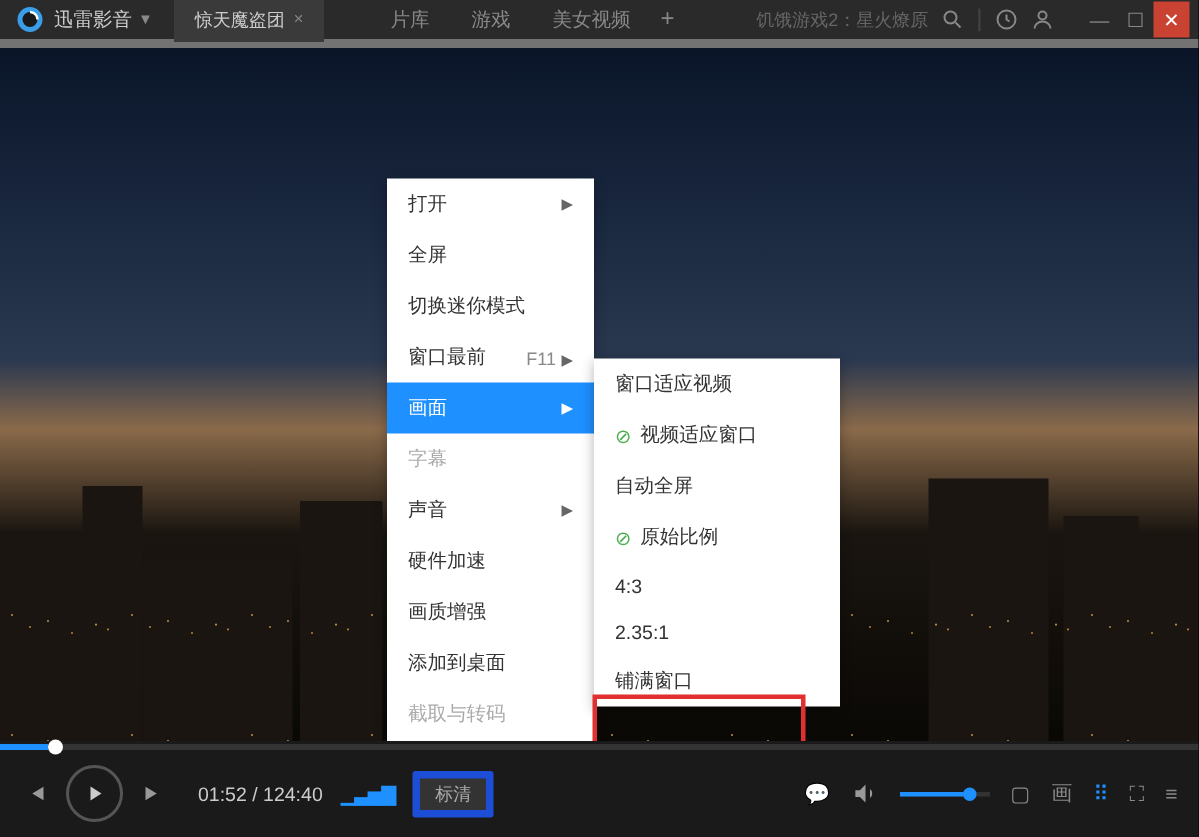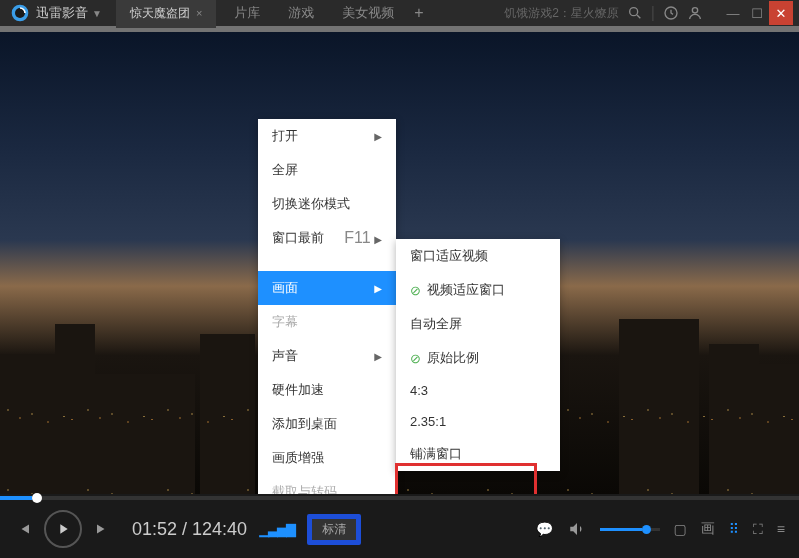--- a/index.html
+++ b/index.html
@@ -4,21 +4,21 @@
   <style>
     * { margin: 0; padding: 0; box-sizing: border-box; font-family: "Microsoft YaHei", sans-serif; }
     body { width: 799px; height: 558px; background: #1a1a1a; overflow: hidden; position: relative; }
     
     .titlebar { height: 32px; background: #2a2a2a; display: flex; align-items: center; border-bottom: 6px solid #737373; }
     .logo { display: flex; align-items: center; padding: 0 10px; color: #ccc; font-size: 13px; }
     .logo-icon { width: 20px; height: 20px; margin-right: 6px; }
     .logo-dropdown { margin-left: 4px; color: #888; font-size: 10px; }
     .tab { background: #3a3a3a; padding: 6px 14px; margin-left: 4px; color: #ccc; font-size: 12px; display: flex; align-items: center; gap: 6px; }
     .tab-close { color: #888; font-size: 11px; }
-    .nav-links { display: flex; gap: 28px; margin-left: 18px; }
+    .nav-links { display: flex; gap: 28px; margin-left: 44px; }
     .nav-link { color: #888; font-size: 13px; }
     .nav-plus { color: #888; margin-left: 20px; font-size: 16px; }
     .search-area { margin-left: auto; display: flex; align-items: center; gap: 8px; padding-right: 6px; }
     .search-text { color: #666; font-size: 12px; }
     .search-icon, .clock-icon, .user-icon { color: #888; width: 16px; height: 16px; }
     .window-controls { display: flex; margin-left: 10px; }
     .win-btn { width: 24px; height: 24px; display: flex; align-items: center; justify-content: center; color: #888; font-size: 13px; }
     .win-btn.close { background: #c94232; color: #fff; }
     
     .video-area { height: 462px; background: #000; position: relative; overflow: hidden; }
@@ -38,37 +38,37 @@
       radial-gradient(1px 1px at 40% 75%, #ffcc66, transparent),
       radial-gradient(1px 1px at 60% 85%, #ffaa44, transparent),
       radial-gradient(1px 1px at 80% 78%, #ffcc66, transparent),
       radial-gradient(1px 1px at 90% 82%, #ffaa44, transparent);
       background-size: 80px 80px; }
     
     .context-menu { position: absolute; background: #fff; box-shadow: 0 2px 8px rgba(0,0,0,0.3); font-size: 13px; color: #333; }
     .menu1 { left: 258px; top: 87px; width: 138px; }
     .menu2 { left: 396px; top: 207px; width: 164px; }
     .menu-item { padding: 8px 14px; display: flex; align-items: center; justify-content: space-between; cursor: pointer; }
-    .menu-item.highlighted { background: #1e90ff; color: #fff; margin-top: 16px; }
+    .menu-item.highlighted { background: #1e90ff; color: #fff; }
     .menu-item.disabled { color: #aaa; }
     .menu-arrow { font-size: 10px; color: #666; }
     .menu-item.highlighted .menu-arrow { color: #fff; }
-    .menu-shortcut { color: #888; font-size: 16px; }
+    .menu-shortcut { color: #888; font-size: 12px; }
     .menu-check { color: #4caf50; margin-right: 6px; font-size: 13px; }
     .menu-item-inner { display: flex; align-items: center; }
     .red-box { position: absolute; border: 3px solid #e03030; left: 395px; top: 431px; width: 142px; height: 65px; z-index: 10; pointer-events: none; }
     
     .controls { position: absolute; bottom: 0; left: 0; right: 0; height: 64px; background: #1a1a1a; }
     .progress-bar { height: 4px; background: #333; position: relative; margin-top: 2px; }
     .progress-fill { height: 100%; width: 4%; background: #1e90ff; }
     .progress-thumb { position: absolute; left: 4%; top: -3px; width: 10px; height: 10px; background: #fff; border-radius: 50%; }
     .control-row { display: flex; align-items: center; height: 58px; padding: 0 14px; gap: 12px; }
     .ctrl-btn { color: #999; display: flex; align-items: center; justify-content: center; }
     .play-btn { width: 38px; height: 38px; border: 2px solid #555; border-radius: 50%; }
-    .time-display { color: #ccc; font-size: 18px; margin-left: 8px; }
+    .time-display { color: #ccc; font-size: 13px; margin-left: 8px; }
     .signal-icon { color: #1e90ff; font-size: 13px; letter-spacing: -1px;}
     .quality-badge { background: #333; border: 5px solid #1d4ed8; color: #aaa; padding: 2px 10px; font-size: 12px; border-radius: 2px; }
     .right-controls { margin-left: auto; display: flex; align-items: center; gap: 14px; }
     .volume-bar { width: 60px; height: 3px; background: #333; position: relative; }
     .volume-fill { width: 70%; height: 100%; background: #1e90ff; }
     .volume-thumb { position: absolute; left: 70%; top: -3px; width: 9px; height: 9px; background: #1e90ff; border-radius: 50%; }
     .icon-box { color: #888; font-size: 14px; }
     .grid-icon { color: #1e90ff; }
   </style>
 </head>
@@ -154,24 +154,24 @@
         <span>字幕</span>
       </div>
     <div class="menu-item">
         <span>声音</span>
         <span class="menu-arrow">▶</span>
       </div>
     <div class="menu-item">
         <span>硬件加速</span>
       </div>
     <div class="menu-item">
+        <span>画质增强</span>
+      </div>
+    <div class="menu-item">
         <span>添加到桌面</span>
-      </div>
-    <div class="menu-item">
-        <span>画质增强</span>
       </div>
     <div class="menu-item disabled">
         <span>截取与转码</span>
       </div>
     <div class="menu-item"></div>
 
   </div>
 
   <div class="context-menu menu2">
     <div class="menu-item">

